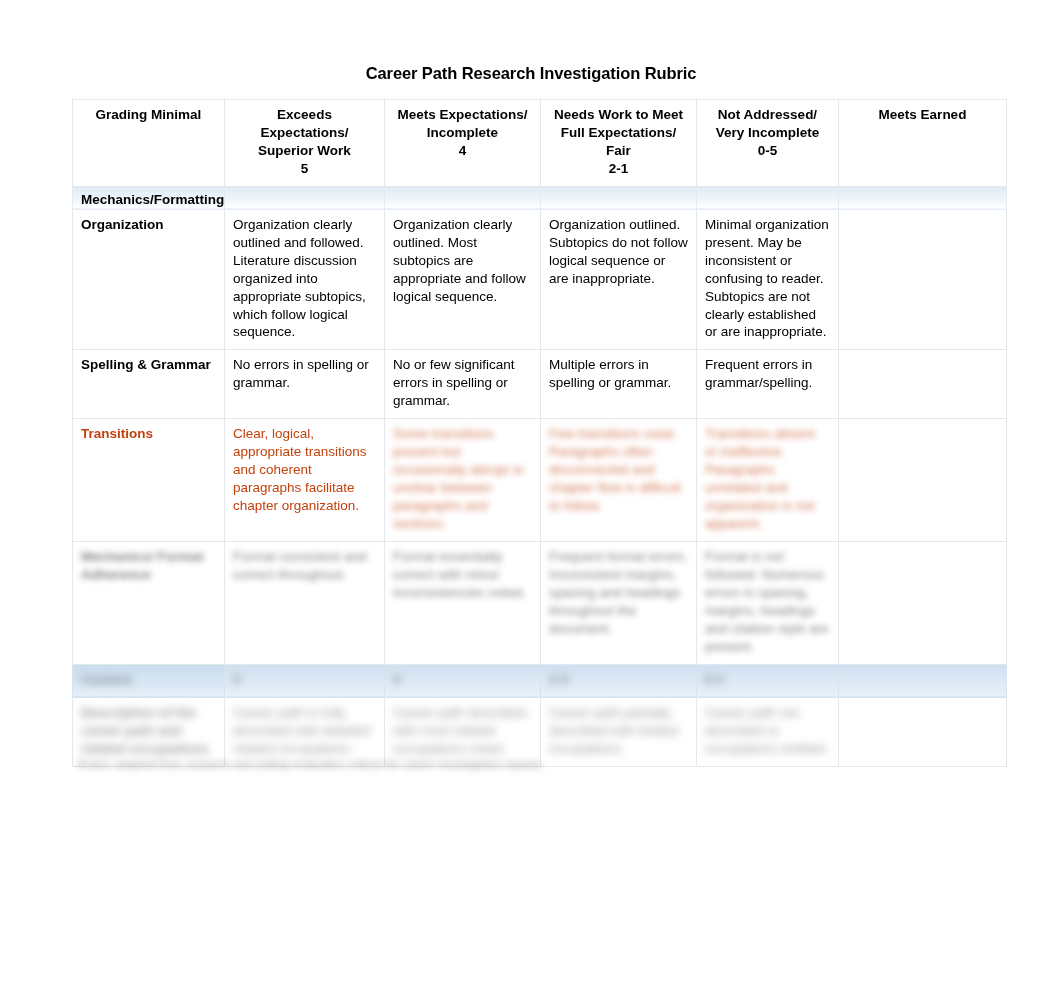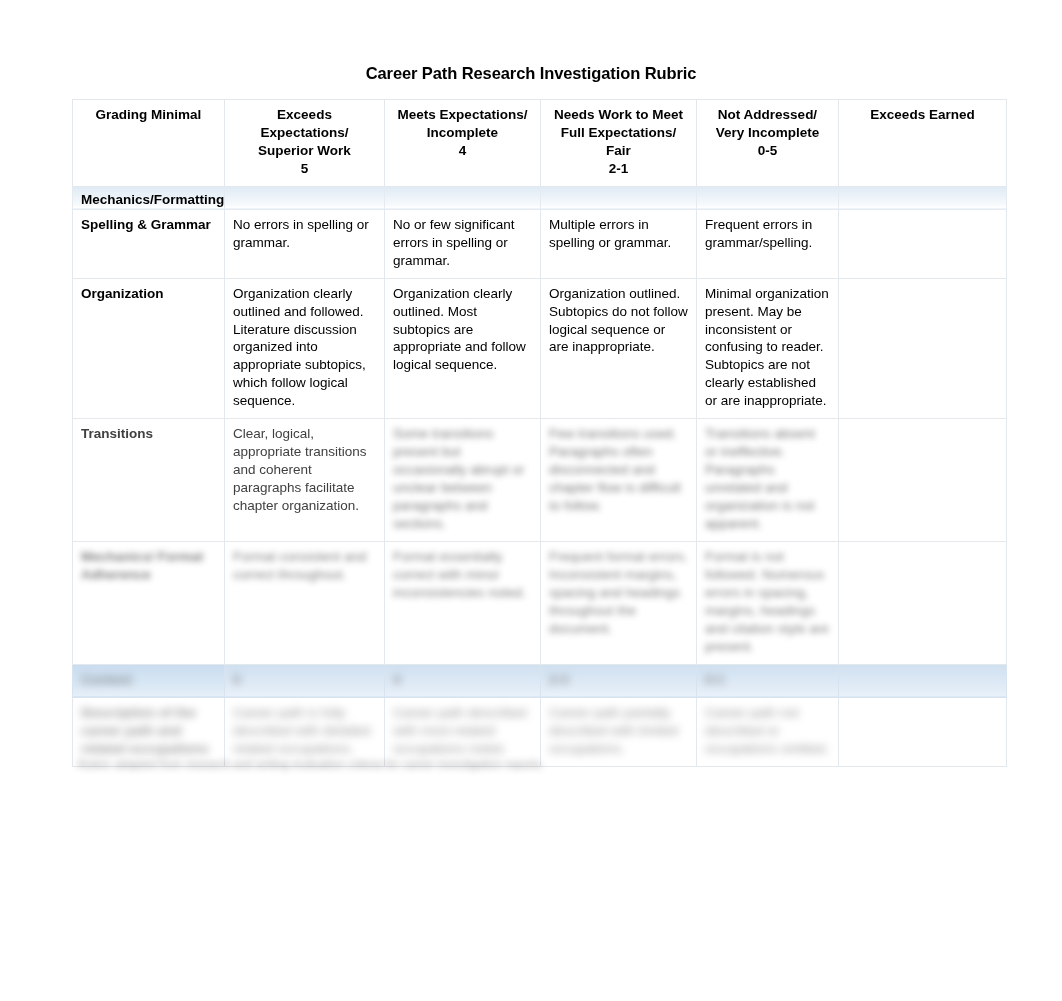--- a/index.html
+++ b/index.html
@@ -111,21 +111,21 @@
     left: 78px;
     width: 620px;
     font-size: 11.5px;
     line-height: 1.3;
     color: #3b3b3b;
     filter: blur(3.6px);
     opacity: 0.55;
   }
 
   
-  tr.fade-a td { color: #404040; margin-left: 20px; }
+  tr.fade-a td { color: #c2410c; margin-left: 20px; }
   tr.fade-b td { color: #4a4a4a; }
   tr.fade-c td { color: #5c5c5c; }
 </style>
 </head>
 <body>
 
 <div class="page">
 
   <div class="doc-title">Career Path Research Investigation Rubric</div>
 
@@ -158,66 +158,66 @@
           <span class="hdr-line">Needs Work to Meet</span>
           <span class="hdr-line">Full Expectations/ Fair</span>
           <span class="hdr-line">2-1</span>
         </th>
         <th>
           <span class="hdr-line">Not Addressed/</span>
           <span class="hdr-line">Very Incomplete</span>
           <span class="hdr-line">0-5</span>
         </th>
         <th>
-          <span class="hdr-line">Exceeds Earned</span>
+          <span class="hdr-line">Meets Earned</span>
         </th>
       </tr>
     </thead>
 
     <tbody>
 
       <tr class="subheader-row">
         <td>Mechanics/Formatting</td>
         <td></td>
         <td></td>
         <td></td>
         <td></td>
         <td></td>
       </tr>
 
       <tr>
+        <td class="criteria">Organization</td>
+        <td>
+            <span class="cell-text">Organization clearly outlined and followed. Literature discussion organized into appropriate subtopics, which follow logical sequence.</span>
+          </td>
+        <td>
+            <span class="cell-text">Organization clearly outlined.  Most subtopics are appropriate and follow logical sequence.</span>
+          </td>
+        <td>
+            <span class="cell-text">Organization outlined. Subtopics do not follow logical sequence or are inappropriate.</span>
+          </td>
+        <td>
+            <span class="cell-text">Minimal organization present. May be inconsistent or confusing to reader. Subtopics are not clearly established or are inappropriate.</span>
+          </td>
+        <td class="points"></td>
+      </tr>
+
+      <tr>
         <td class="criteria">Spelling &amp; Grammar</td>
         <td>
             <span class="cell-text">No errors in spelling or grammar.</span>
           </td>
         <td>
             <span class="cell-text">No or few significant errors in spelling or grammar.</span>
           </td>
         <td>
             <span class="cell-text">Multiple errors in spelling or grammar.</span>
           </td>
         <td>
             <span class="cell-text">Frequent errors in grammar/spelling.</span>
-          </td>
-        <td class="points"></td>
-      </tr>
-
-      <tr>
-        <td class="criteria">Organization</td>
-        <td>
-            <span class="cell-text">Organization clearly outlined and followed. Literature discussion organized into appropriate subtopics, which follow logical sequence.</span>
-          </td>
-        <td>
-            <span class="cell-text">Organization clearly outlined.  Most subtopics are appropriate and follow logical sequence.</span>
-          </td>
-        <td>
-            <span class="cell-text">Organization outlined. Subtopics do not follow logical sequence or are inappropriate.</span>
-          </td>
-        <td>
-            <span class="cell-text">Minimal organization present. May be inconsistent or confusing to reader. Subtopics are not clearly established or are inappropriate.</span>
           </td>
         <td class="points"></td>
       </tr>
 
       <tr class="fade-a">
         <td class="criteria">Transitions</td>
         <td>
             <span class="cell-text">Clear, logical, appropriate transitions and coherent paragraphs facilitate chapter organization.</span>
           </td>
         <td>

